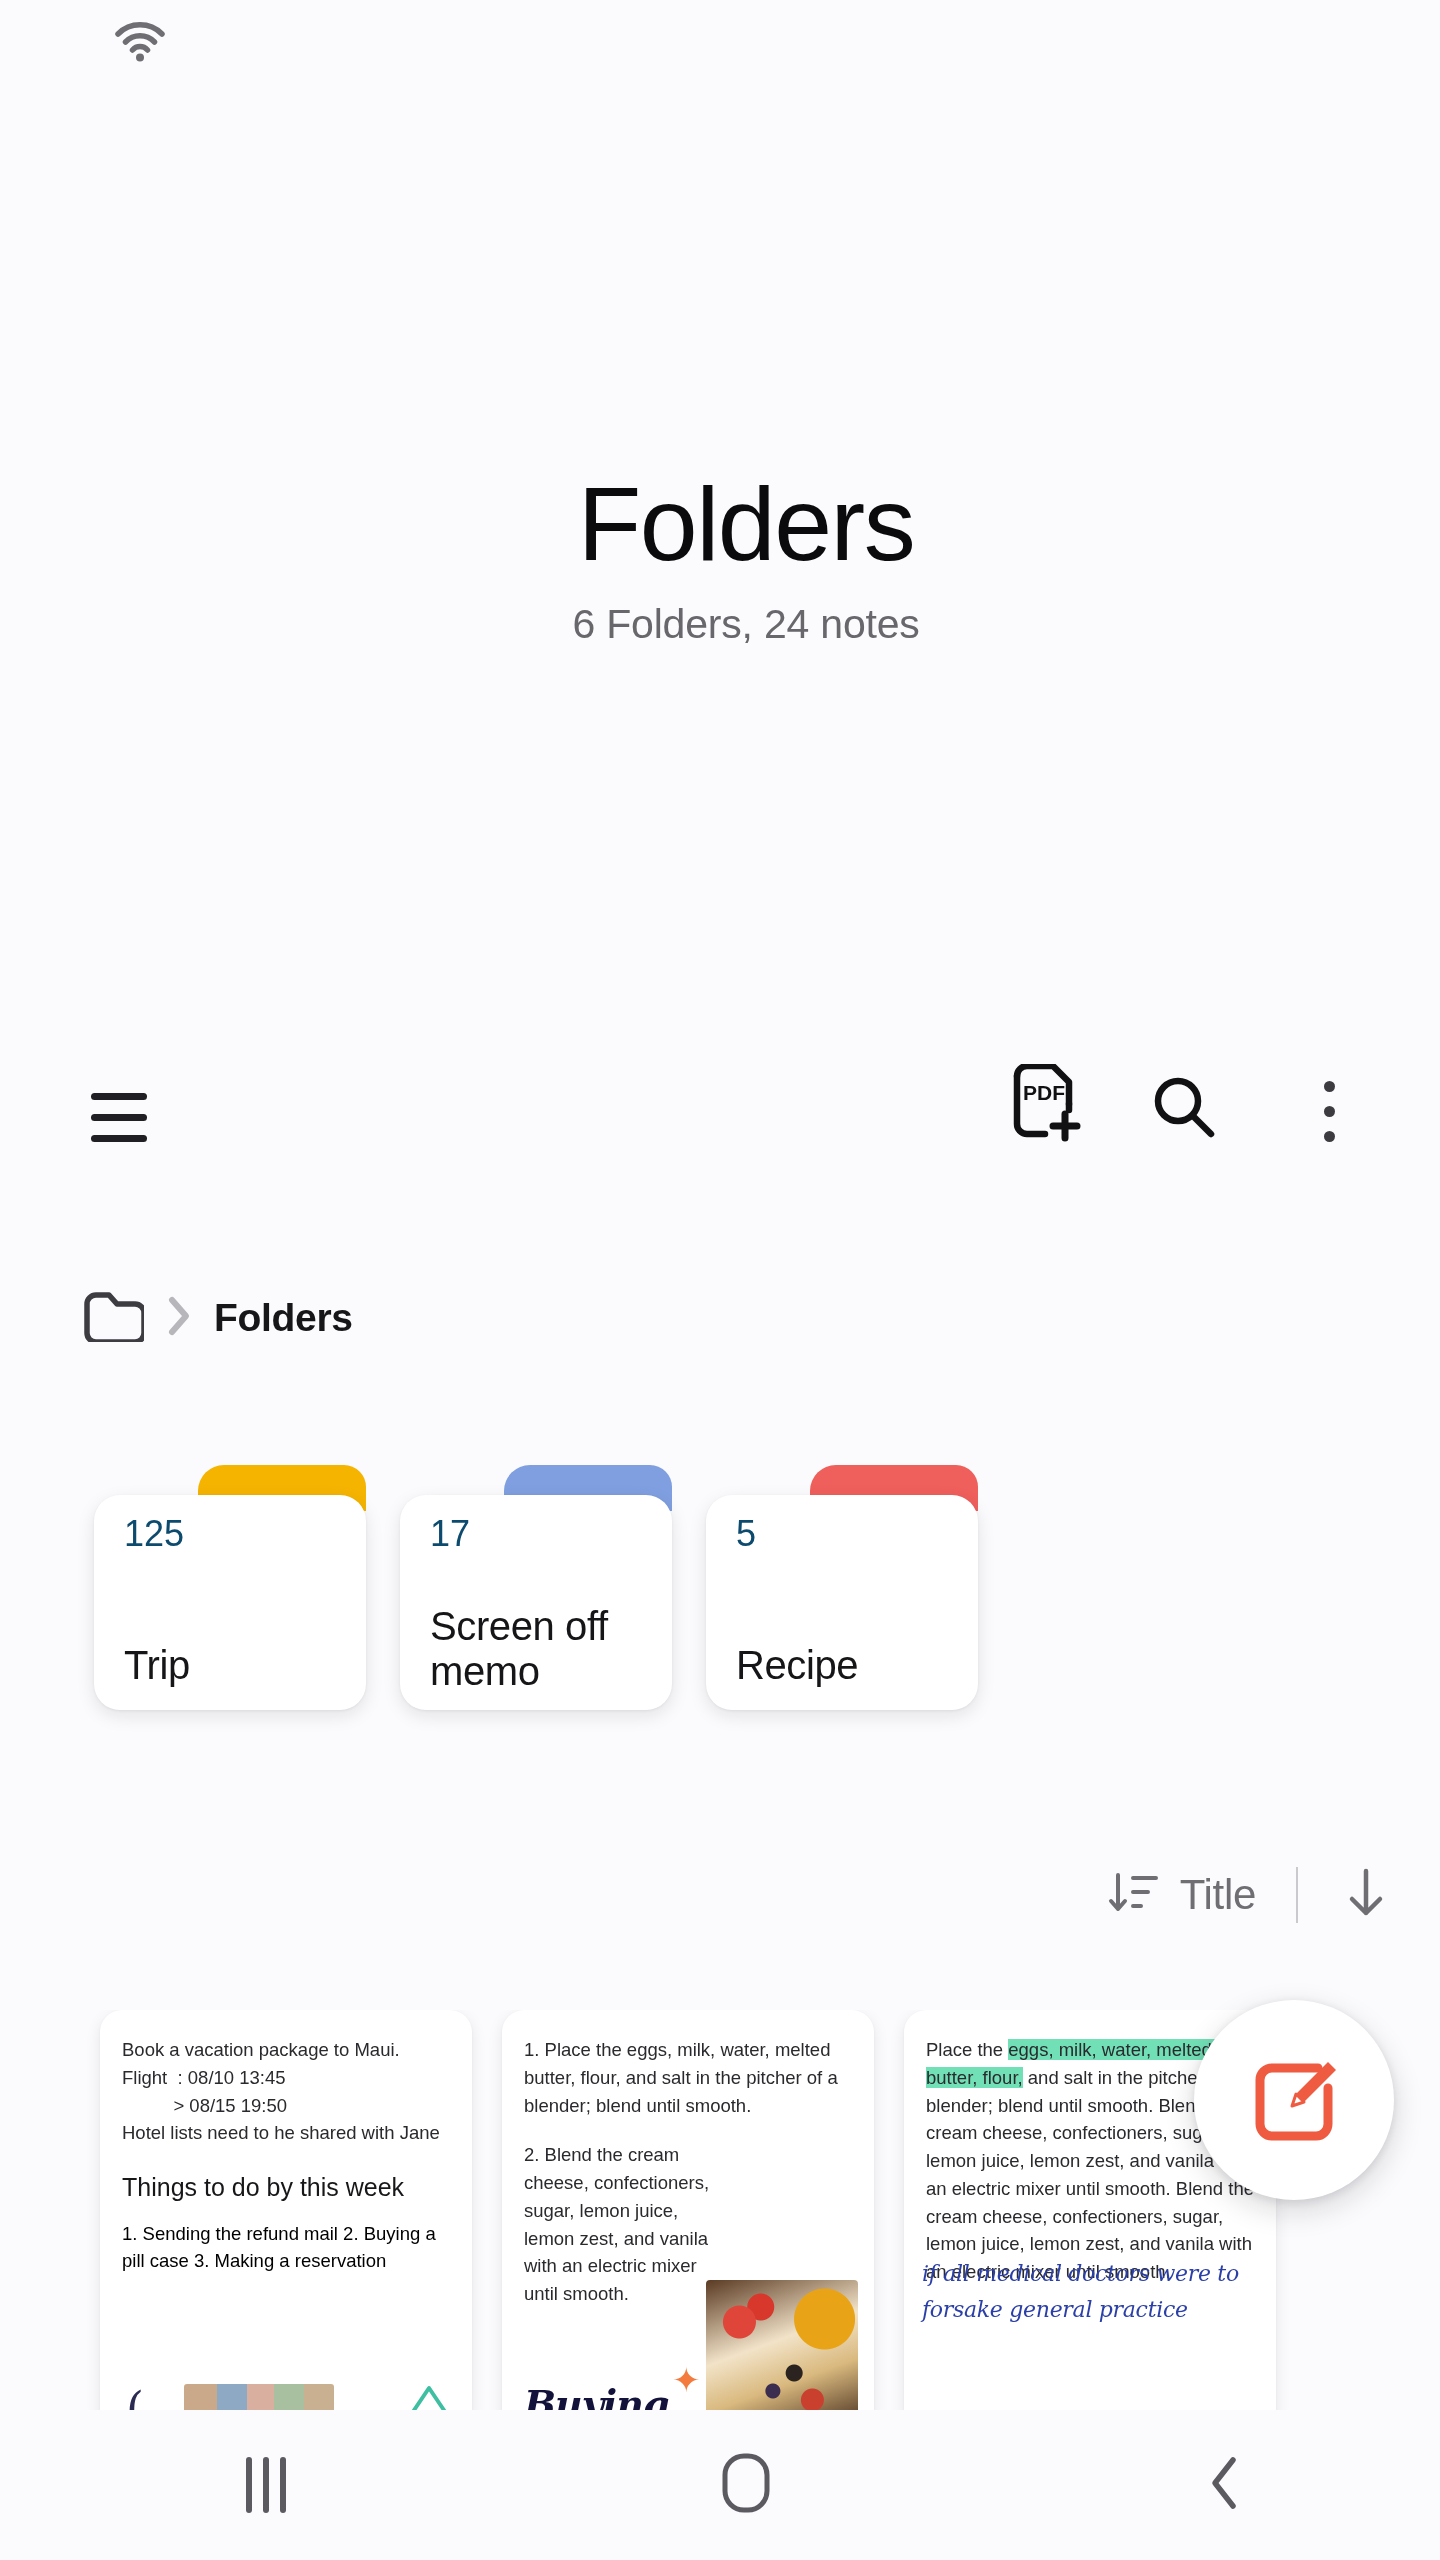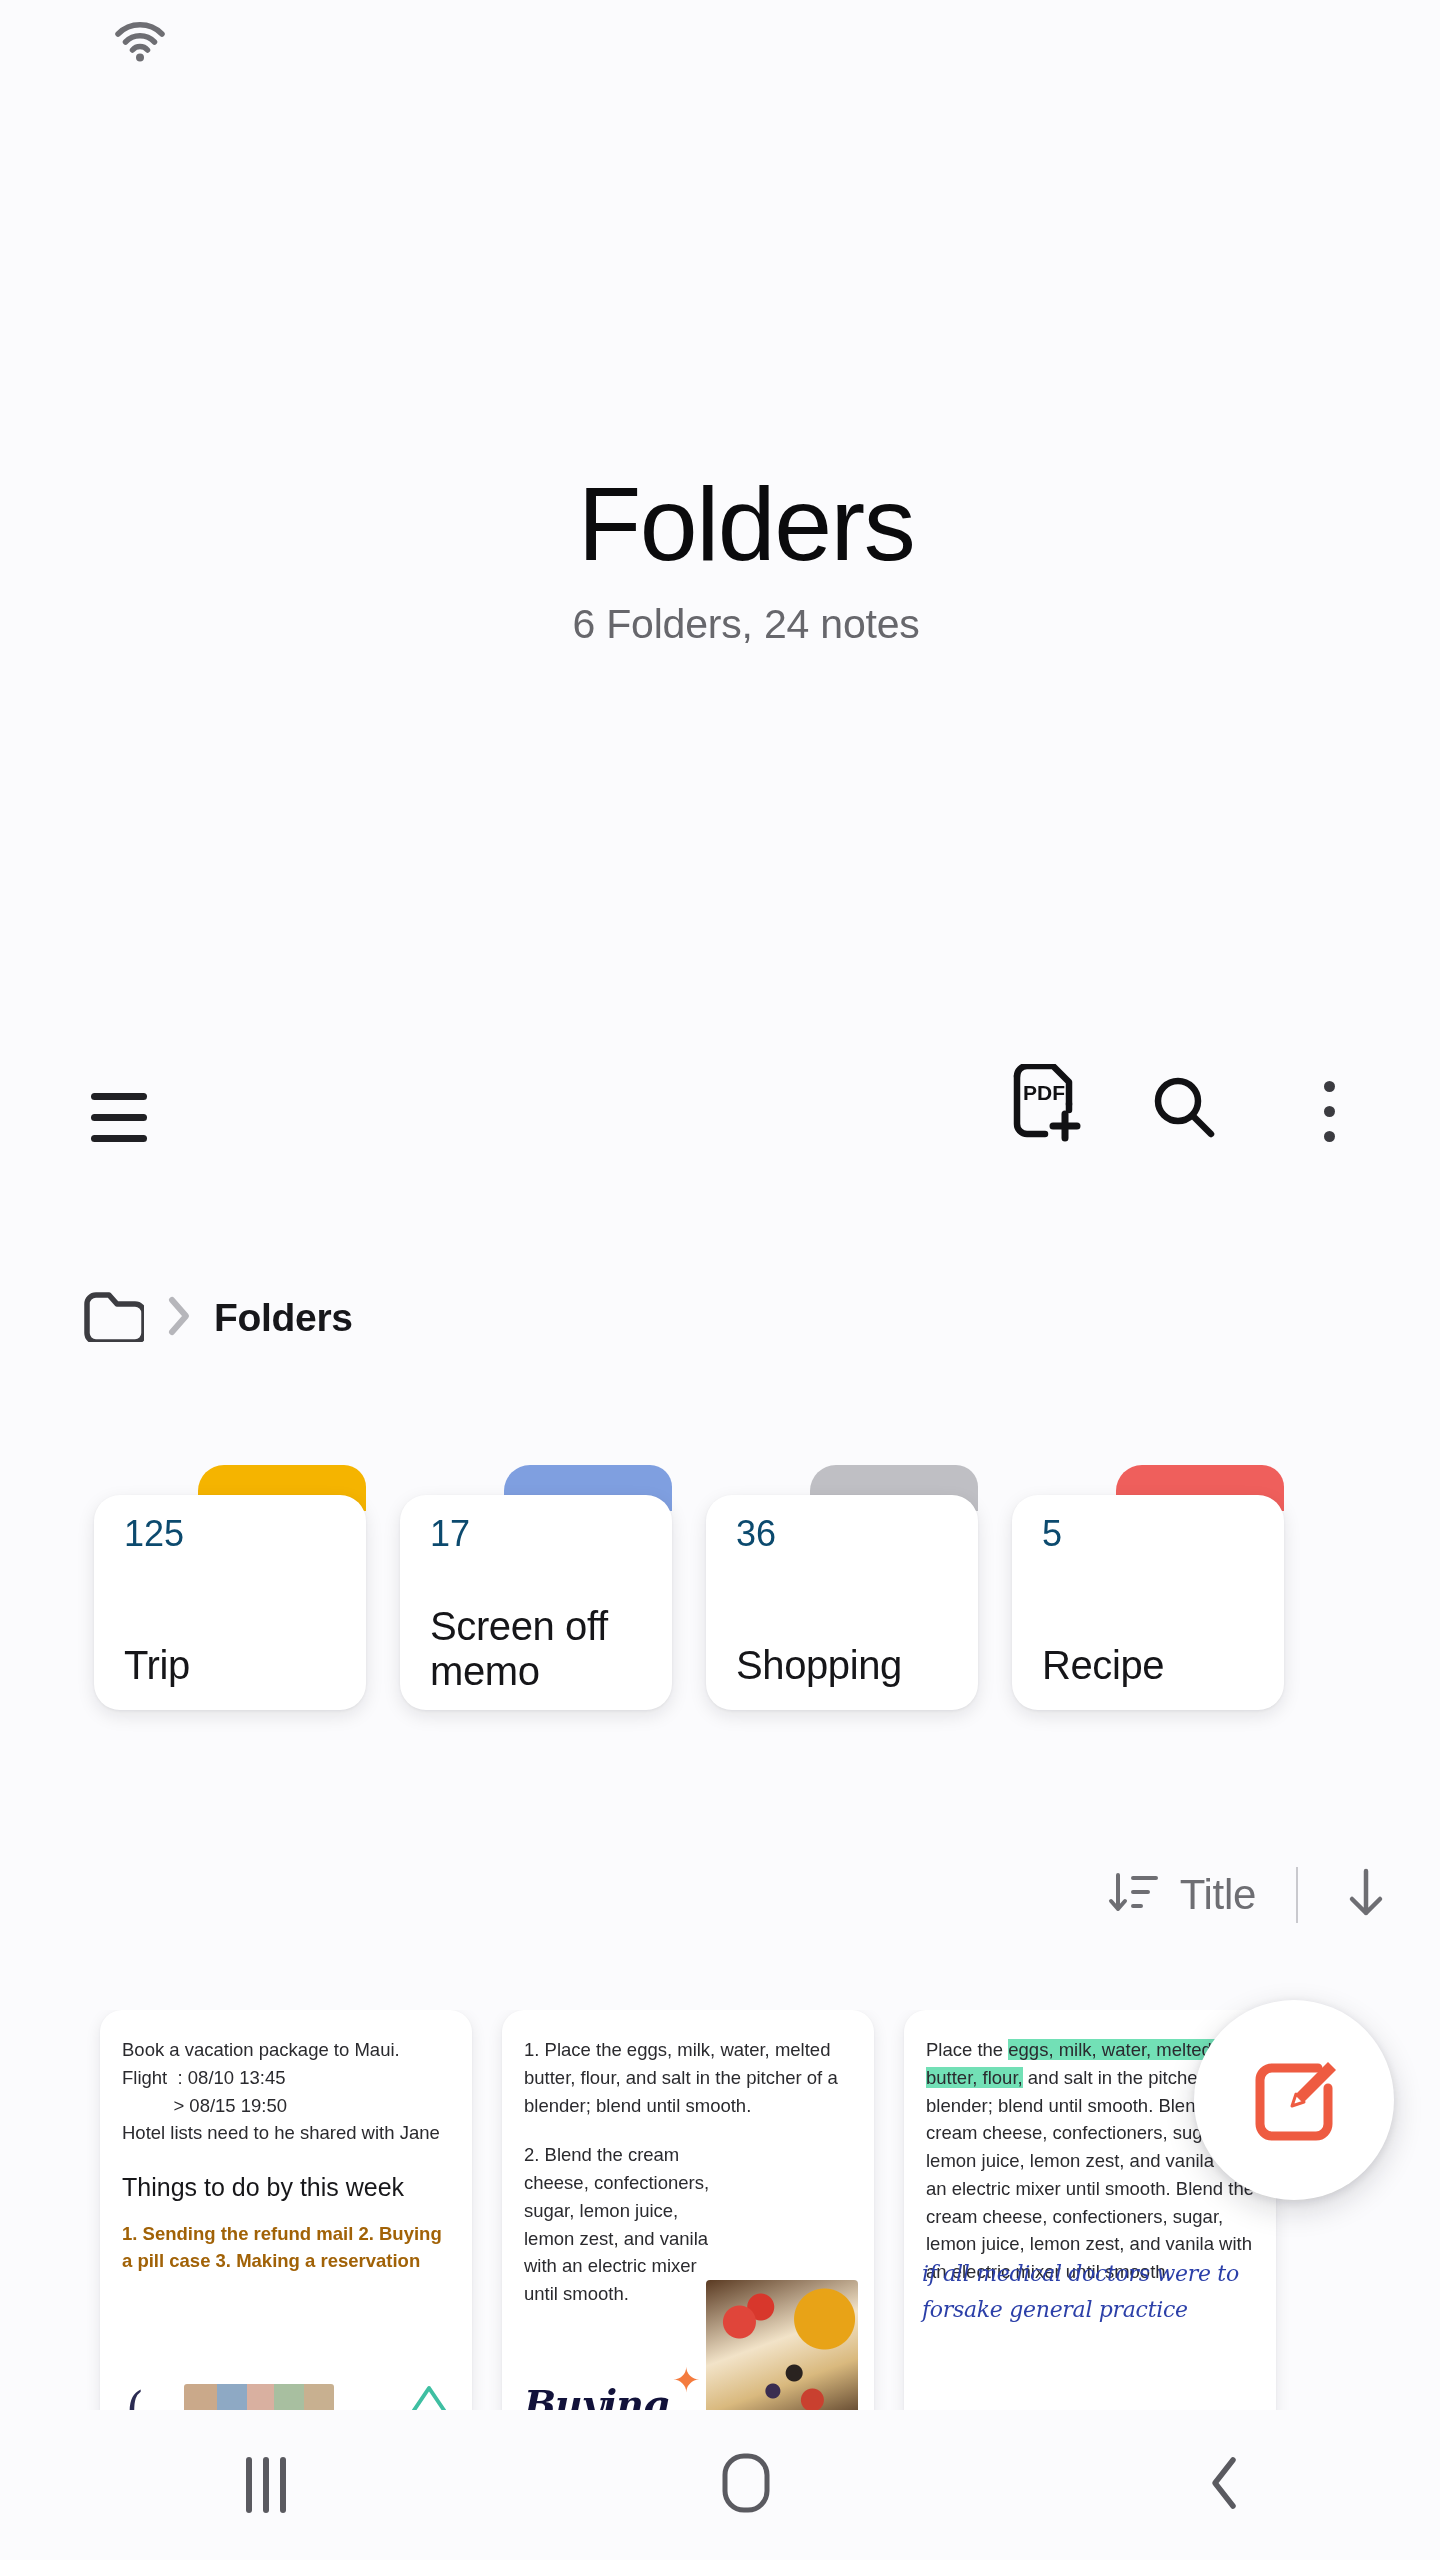--- a/index.html
+++ b/index.html
@@ -95,21 +95,21 @@
   }
   .note-card {
     position: relative; flex: 0 0 372px; width: 372px; height: 430px;
     background: #ffffff; border-radius: 22px; overflow: hidden;
     box-shadow: 0 5px 16px rgba(20,20,30,0.09), 0 1px 3px rgba(20,20,30,0.05);
     cursor: pointer;
   }
   .note-inner { padding: 26px 22px 0 22px; }
   .note-line { font-size: 18.5px; color: #2a2a2e; line-height: 1.5; white-space: pre-wrap; }
   .note-heading { font-size: 25px; color: #17171a; margin: 26px 0 18px 0; }
-  .note-list { font-size: 18.5px; color: #a16207; line-height: 1.48; font-weight: bold; }
+  .note-list { font-size: 18.5px; color: #000000; line-height: 1.48; }
   .hl-green { background: #72e0b6; }
 
   
   .recipe-photo {
     position: absolute; right: 16px; bottom: 10px; width: 152px; height: 150px;
     border-radius: 4px; overflow: hidden;
     background:
       radial-gradient(circle at 22% 28%, #e0453a 0 16px, transparent 17px),
       radial-gradient(circle at 36% 18%, #d8372c 0 13px, transparent 14px),
       radial-gradient(circle at 78% 26%, #e8a317 0 30px, transparent 31px),
@@ -248,27 +248,20 @@
     </div>
 
     <div class="folder-card">
       <div class="folder-tab" style="background:#7f9fe0"></div>
       <div class="folder-body">
         <div class="fc-count">17</div>
         <div class="fc-name two-line">Screen off memo</div>
       </div>
     </div>
 
-    <div class="folder-card">
-      <div class="folder-tab" style="background:#bfbfc4"></div>
-      <div class="folder-body">
-        <div class="fc-count">36</div>
-        <div class="fc-name">Shopping</div>
-      </div>
-    </div>
 
     <div class="folder-card">
       <div class="folder-tab" style="background:#ef5f5c"></div>
       <div class="folder-body">
         <div class="fc-count">5</div>
         <div class="fc-name">Recipe</div>
       </div>
     </div>
   </div>
 

